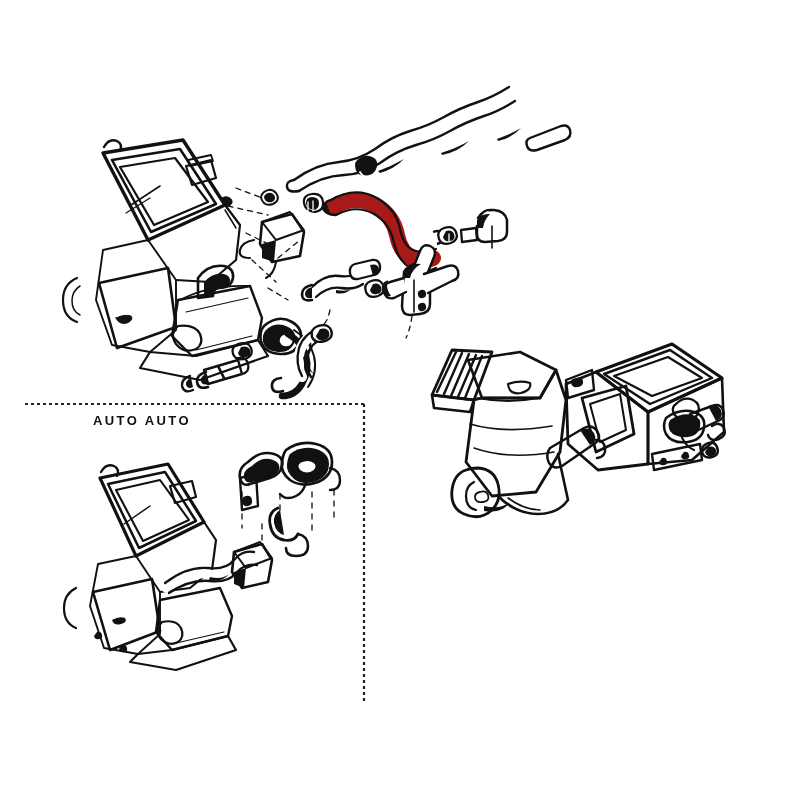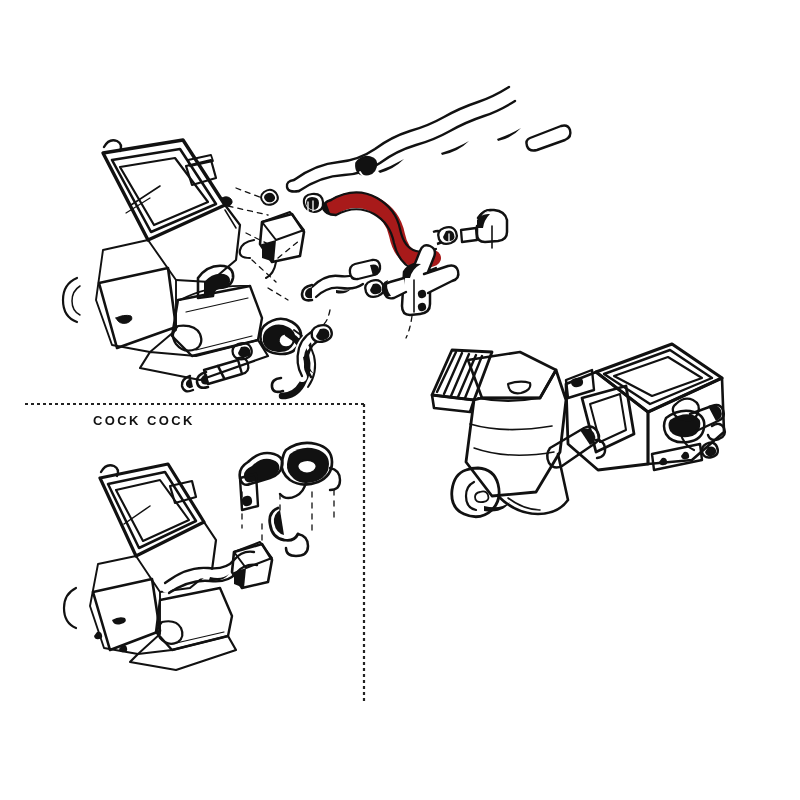--- a/index.html
+++ b/index.html
@@ -298,13 +298,13 @@
       <path d="M280 494 L280 524"></path>
       <path d="M312 492 L312 530"></path>
       <path d="M334 490 L334 520"></path>
       <path d="M262 524 L262 546"></path>
     </g>
   </g>
 
 </svg>
 </div>
 
-<div class="inset-label">COCK COCK</div>
+<div class="inset-label">AUTO AUTO</div>
 
 </body></html>

